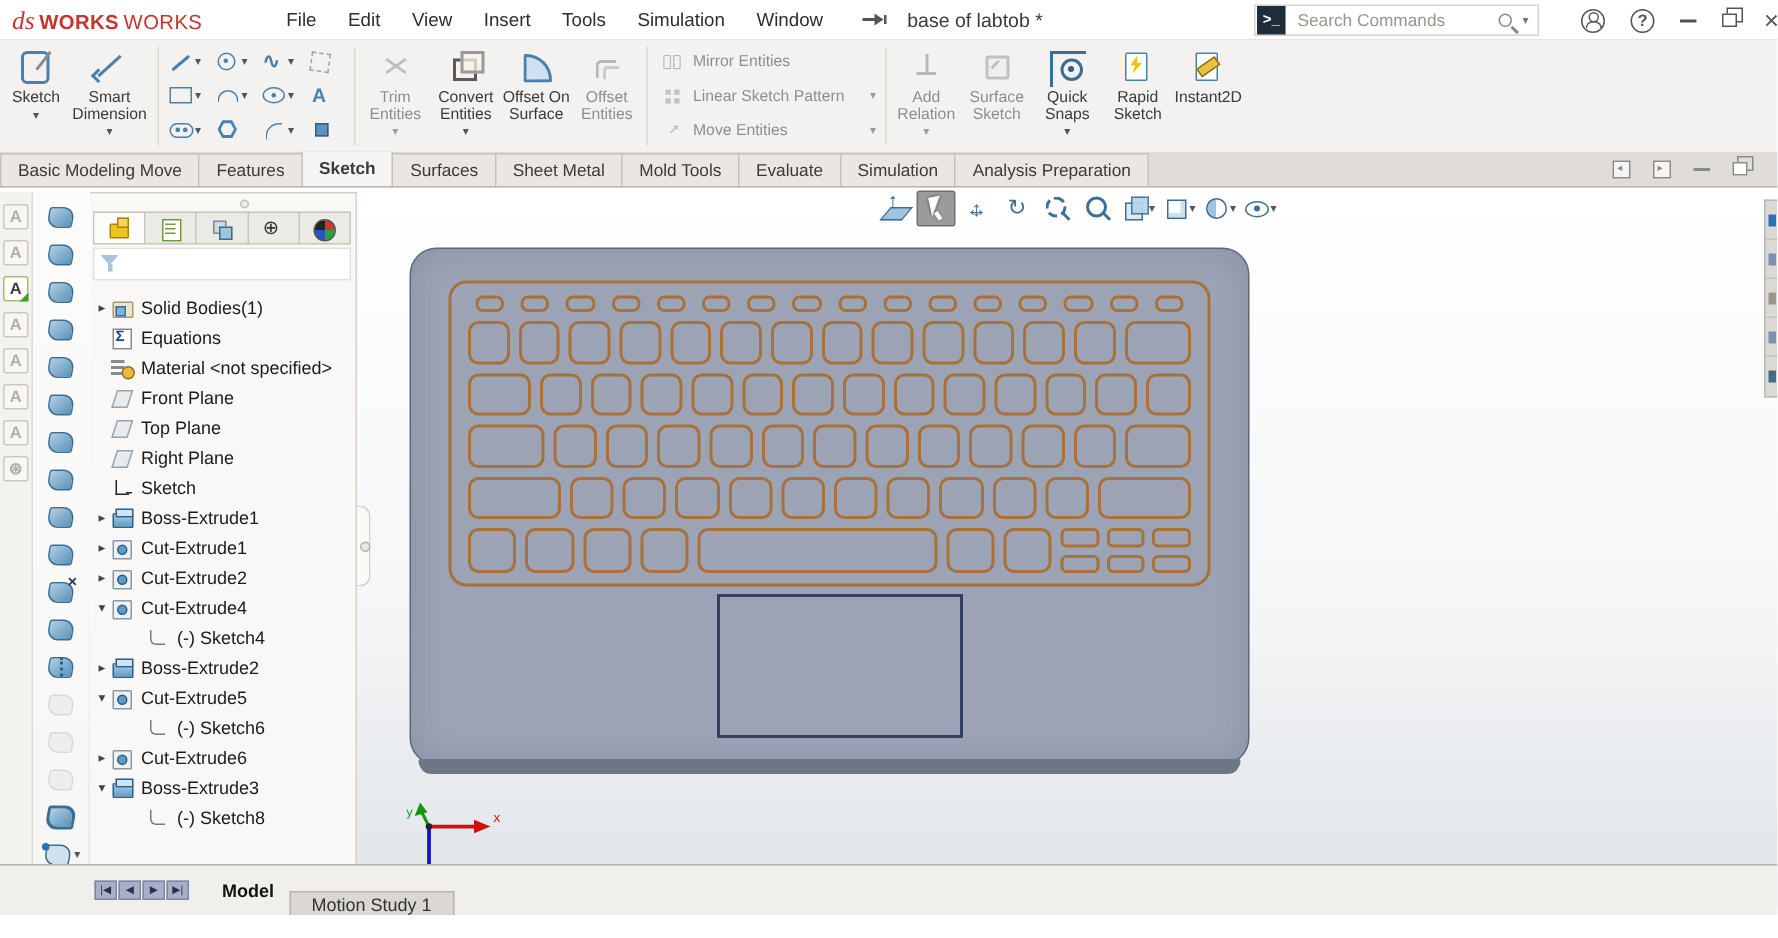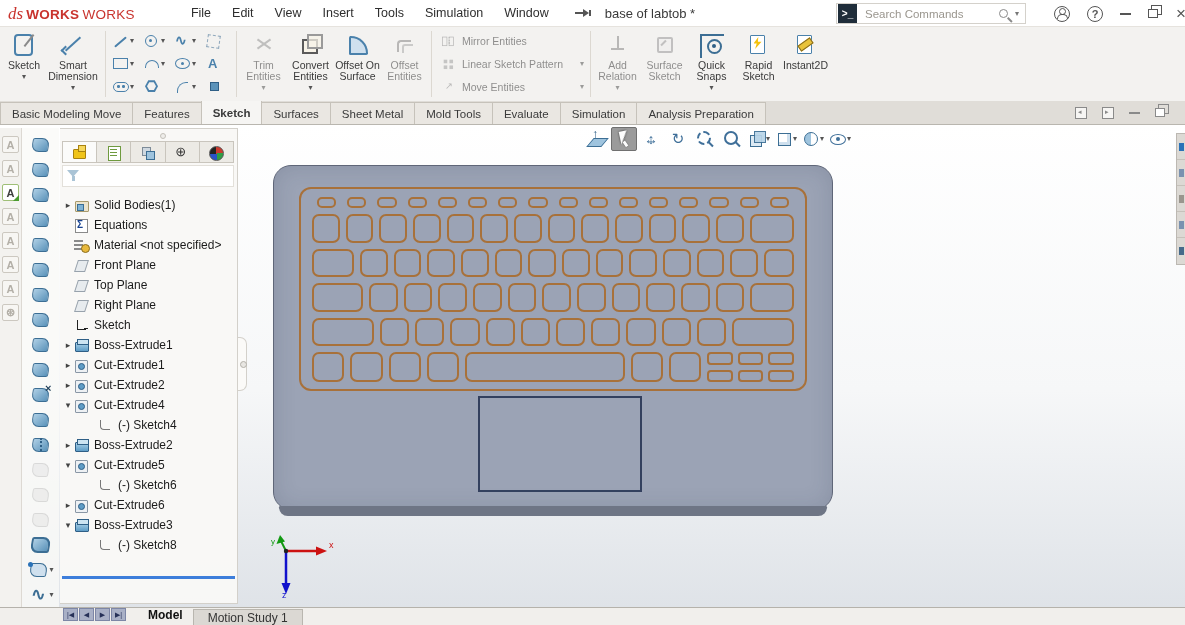--- a/index.html
+++ b/index.html
@@ -229,21 +229,21 @@
   .splitter::after{content:"";position:absolute;left:1.5px;top:23px;width:5px;height:5px;border:1px solid #b3b0a9;border-radius:50%;background:#e8e6e2}
   .taskpane{position:absolute;right:0;top:8px;width:9px;background:#dcd9d4;border:1px solid #bcb8b2;border-right:none;z-index:6}
   .tp-cell{display:block;height:26px;border-bottom:1px solid #c6c2bb;position:relative}
   .tp-cell:last-child{border-bottom:none}
   .tp-ic{position:absolute;left:2px;top:9px;width:5px;height:8px;background:#7a92b0}
   .tp-cell:nth-child(1) .tp-ic{background:#2a72b8}
   .tp-cell:nth-child(3) .tp-ic{background:#9a968e}
   .tp-cell:nth-child(5) .tp-ic{background:#456a8a}
 
   
-  .bottombar{position:absolute;left:0;right:0;bottom:0;height:18px;background:#f1efec;border-top:1px solid #b5b2ab;display:flex;z-index:20}
+  .bottombar{position:absolute;left:0;right:0;bottom:15px;height:34px;background:#f1efec;border-top:1px solid #b5b2ab;display:flex;align-items:center;z-index:20}
   .navbox{margin-left:63px;display:flex;gap:1px}
   .navbtn{width:15px;height:13px;background:#a9b0c6;border:1px solid #7d86a6;color:#273158;font-size:7px;line-height:11px;text-align:center;box-sizing:border-box}
   .modeltab{font-size:12px;font-weight:bold;color:#111;padding:0 10px;margin-left:12px}
   .motiontab{font-size:12px;color:#333;background:#dbd8d3;border:1px solid #b9b6af;border-bottom:none;padding:0 14px;height:16px;line-height:16px;align-self:flex-end}
 </style>
 </head>
 <body style="--body-col: #9ba3b5; --edge-col: #5f6678; --sketch-col: #a8713a; --pad-col: #33405e;">
 
 <div class="menubar" data-interactable="false">
   <div class="brand" data-interactable="false">

